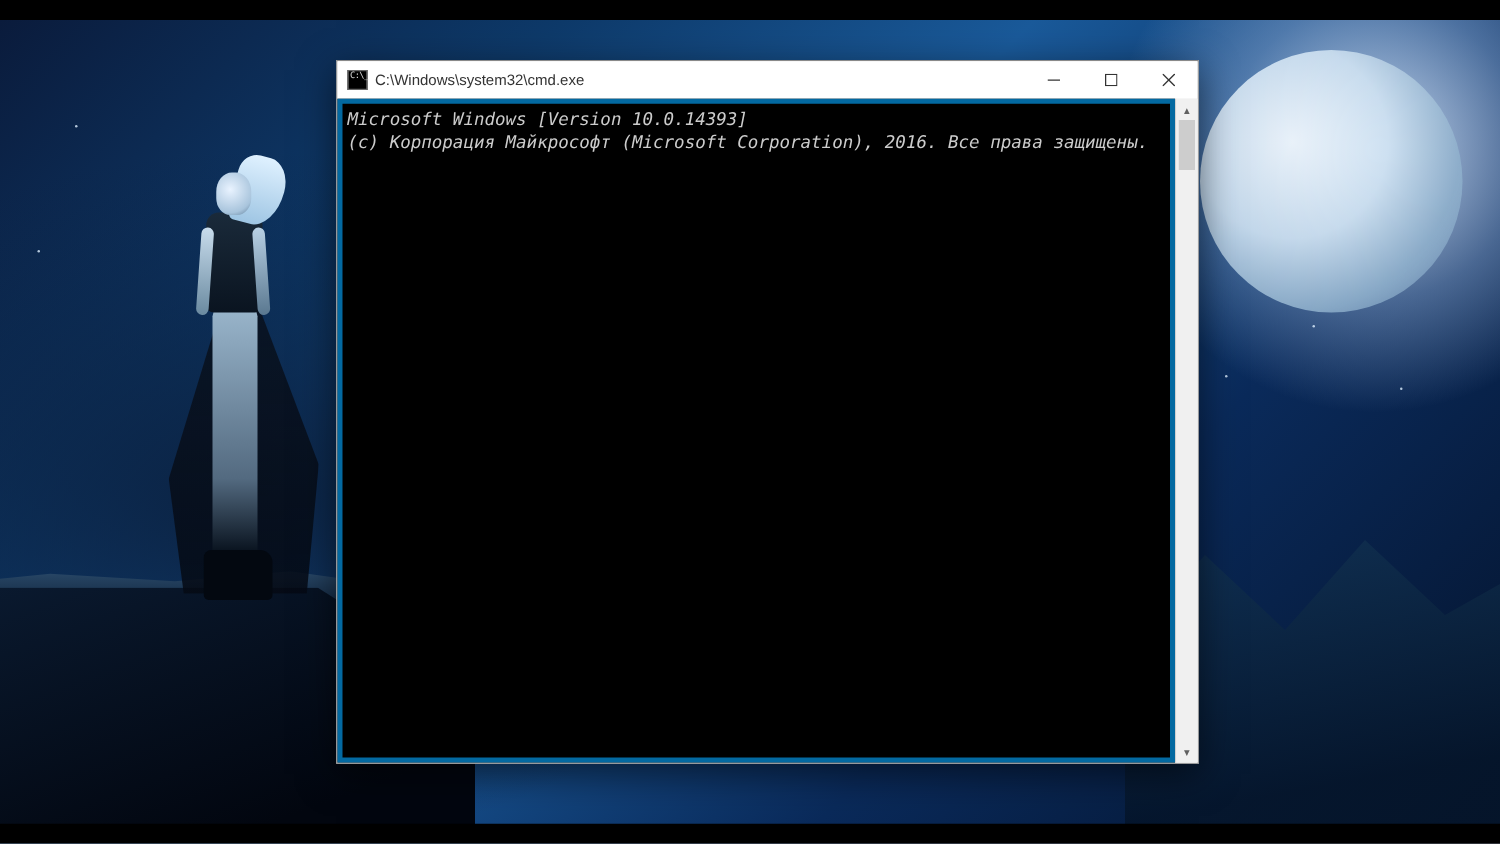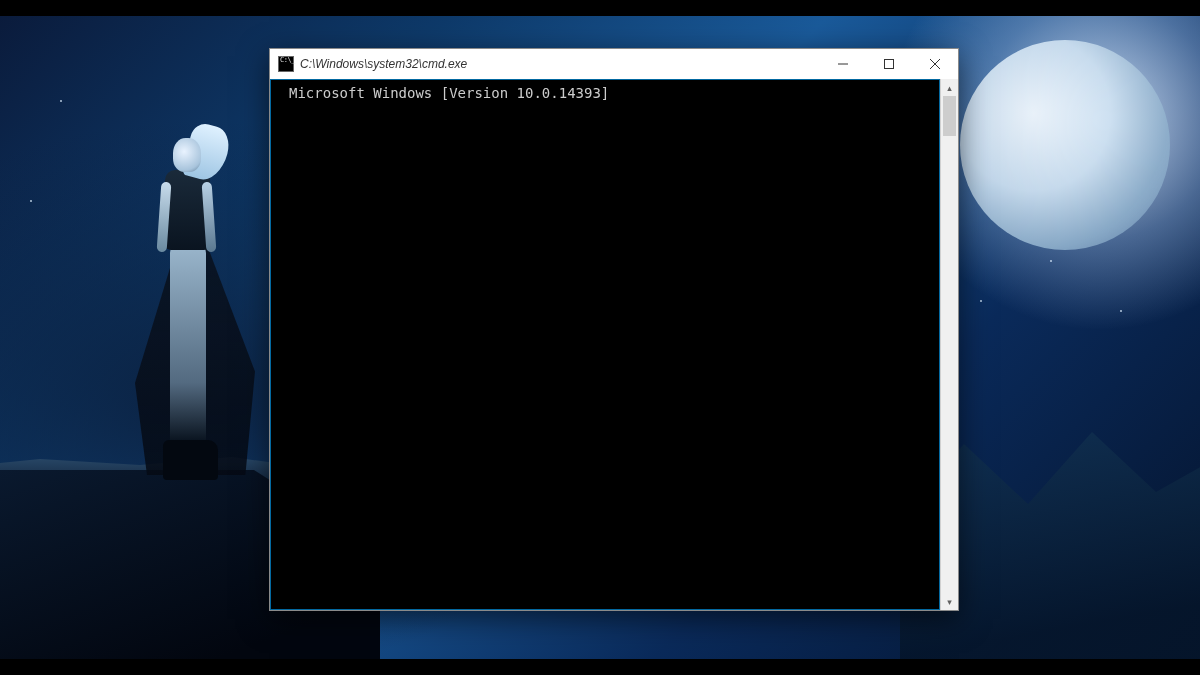--- a/index.html
+++ b/index.html
@@ -201,21 +201,20 @@
     color: #ddd;
     font-family: Consolas, monospace;
     letter-spacing: -0.5px;
   }
   .titlebar .title-text {
     flex: 1;
     font-size: 12px;
     color: #333;
     white-space: nowrap;
     overflow: hidden;
-    font-style: italic;
   }
   .win-controls {
     display: flex;
     height: 100%;
   }
   .win-btn {
     width: 46px;
     height: 30px;
     display: flex;
     align-items: center;
@@ -230,25 +229,26 @@
     background: #f0f0f0;
     min-height: 0;
   }
   .console {
     flex: 1;
     background: #000000;
     color: #cccccc;
     font-family: Consolas, "Lucida Console", monospace;
     font-size: 14px;
     line-height: 18px;
-    padding: 4px 18px;
+    padding: 4px 4px;
     white-space: pre;
     overflow: hidden;
-    border: 1px solid #0369a1;
+    border: 4px solid #0369a1;
     margin: 0;
+    font-style: italic;
   }
   .console .line { display:block; }
   .scrollbar {
     width: 17px;
     background: #f0f0f0;
     display: flex;
     flex-direction: column;
     border-left: 1px solid #d0d0d0;
   }
   .sb-btn {
@@ -317,21 +317,21 @@
         </div>
         <div class="win-btn close">
           <svg viewBox="0 0 10 10">
               <line x1="0" y1="0" x2="10" y2="10" stroke="currentColor" stroke-width="1"></line>
               <line x1="10" y1="0" x2="0" y2="10" stroke="currentColor" stroke-width="1"></line>
             </svg>
         </div>
       </div>
     </div>
     <div class="client">
-      <div class="console"><span class="line">Microsoft Windows [Version 10.0.14393]</span><span class="line"></span></div>
+      <div class="console"><span class="line">Microsoft Windows [Version 10.0.14393]</span><span class="line">(c) Корпорация Майкрософт (Microsoft Corporation), 2016. Все права защищены.</span><span class="line"></span></div>
       <div class="scrollbar">
         <div class="sb-btn">▴</div>
         <div class="sb-track">
           <div class="sb-thumb"></div>
         </div>
         <div class="sb-btn">▾</div>
       </div>
     </div>
   </div>
 </div>

